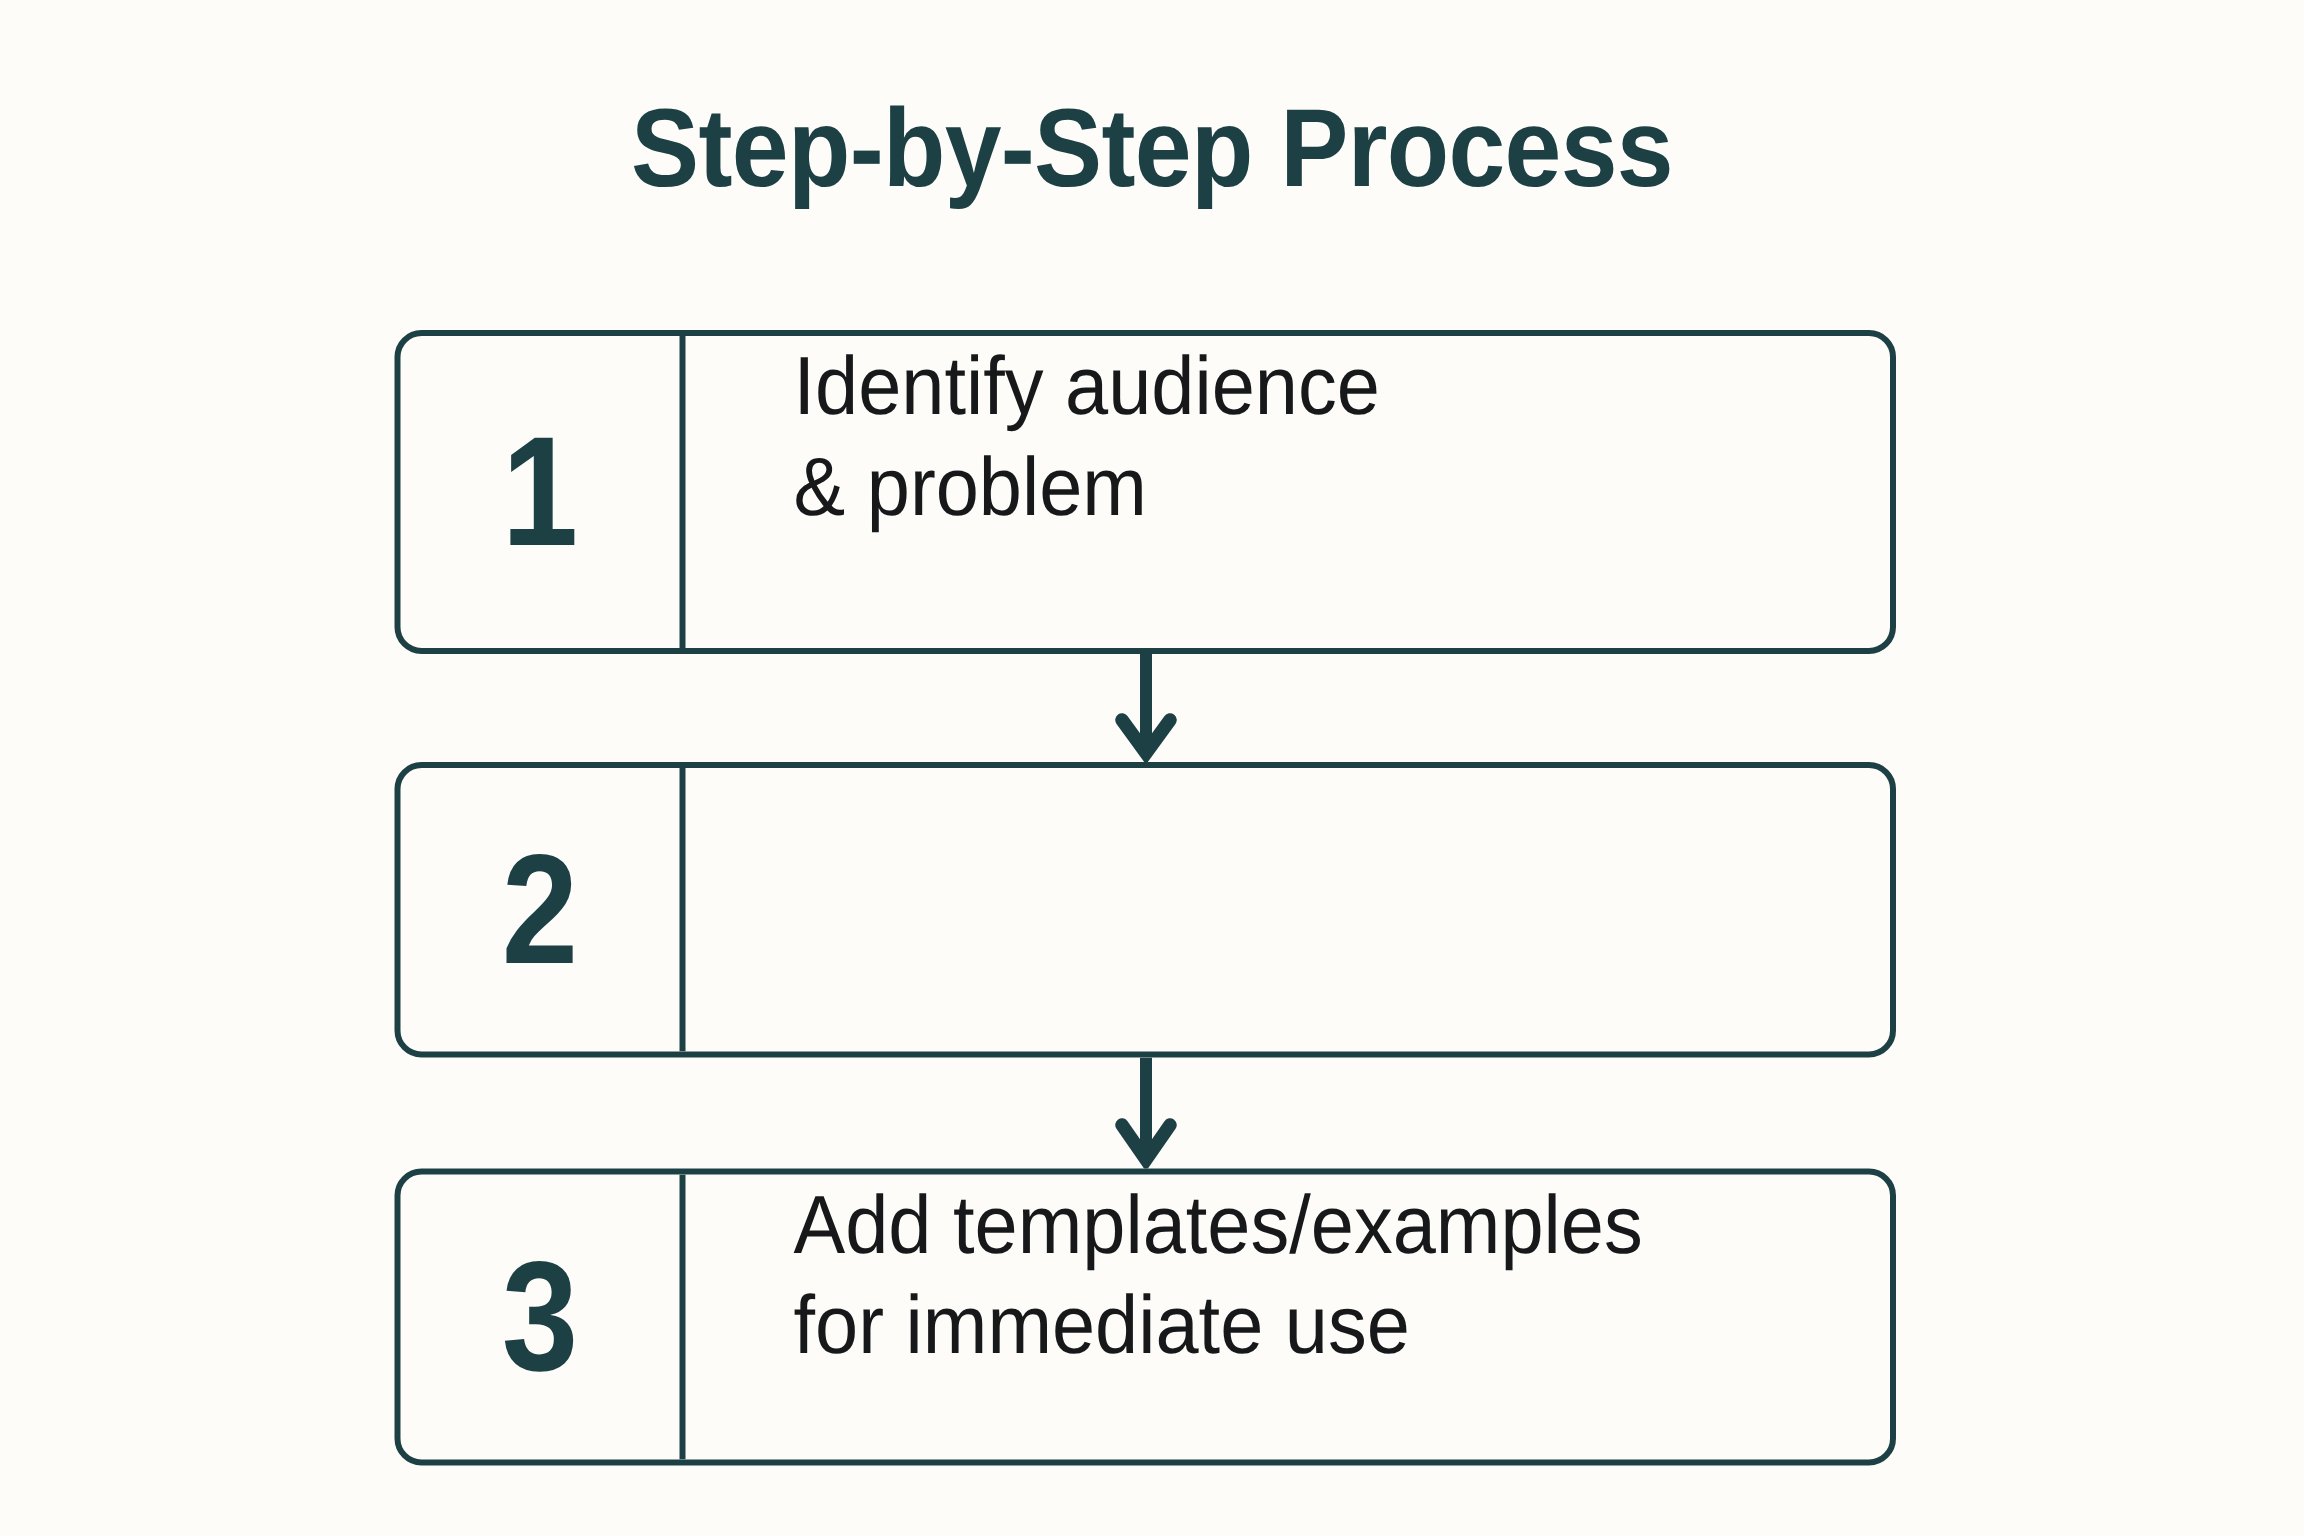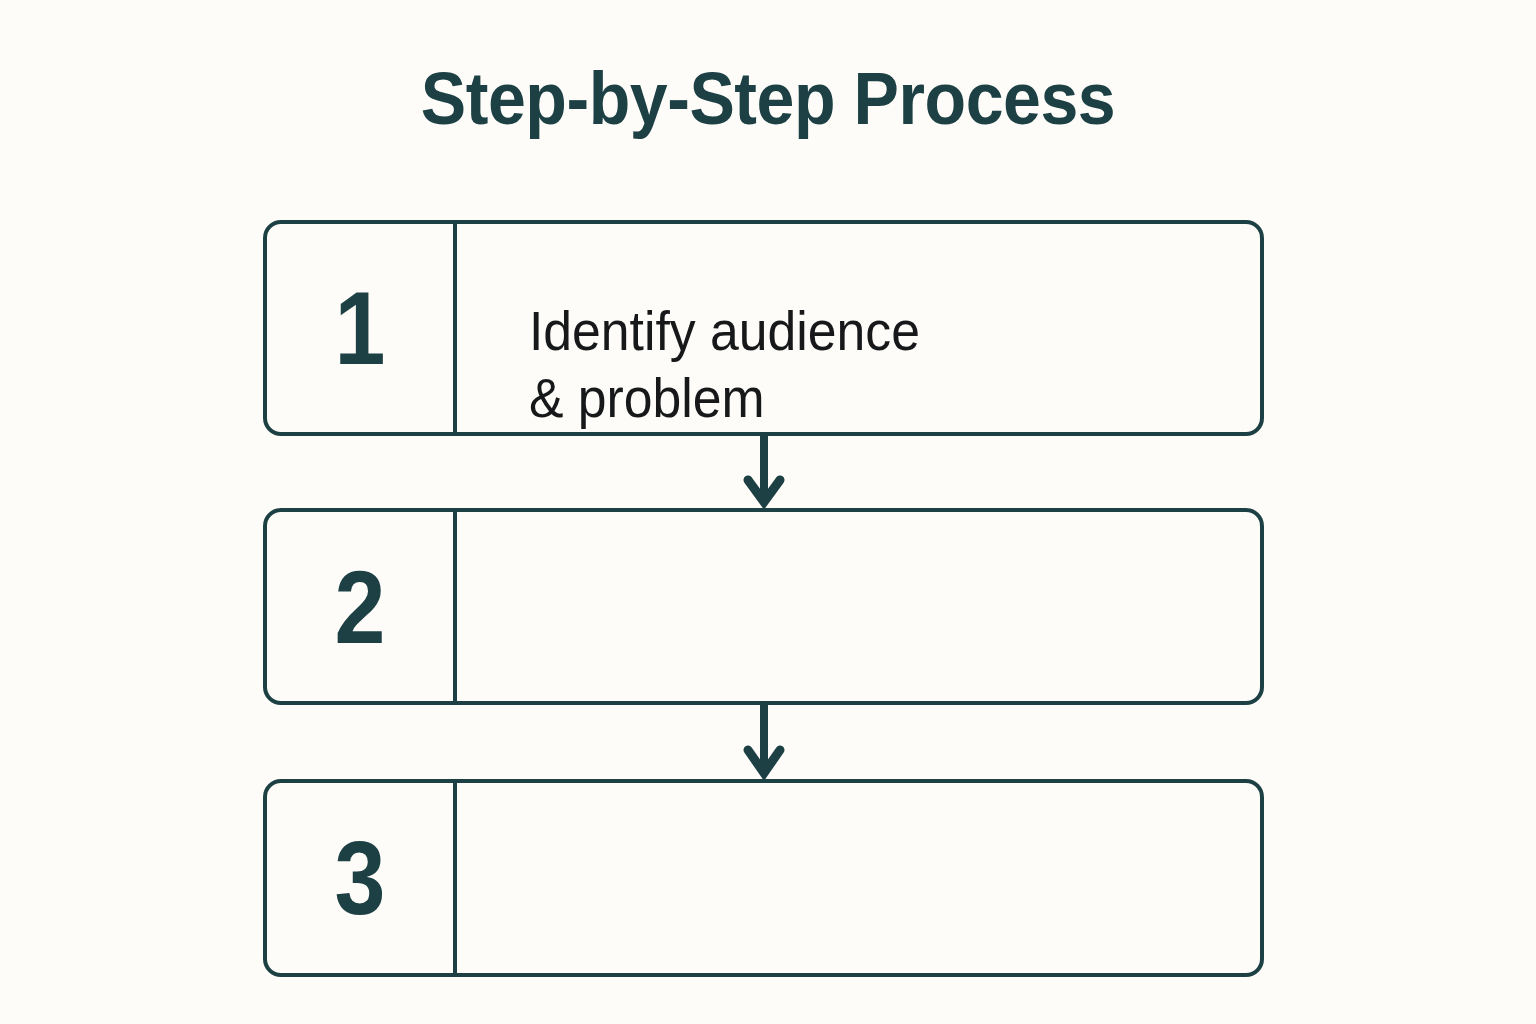--- a/index.html
+++ b/index.html
@@ -77,21 +77,21 @@
     font-weight: 700;
     color: #1D4045;
     line-height: 1;
     transform: scaleX(0.88);
     transform-origin: center;
   }
 
   .step-text-cell {
     flex: 1 1 auto;
     display: flex;
-    align-items: flex-end;
+    align-items: flex-start;
     padding-left: 72px;
     padding-right: 20px;
   }
 
   .step-text {
     font-size: 55px;
     font-weight: 500;
     color: #16181A;
     line-height: 1.22;
     transform: scaleX(0.94);
@@ -149,16 +149,20 @@
       <svg width="44" height="74" viewBox="0 0 44 74">
         <line x1="22" y1="0" x2="22" y2="66" stroke="#1D4045" stroke-width="8" stroke-linecap="butt"></line>
         <polyline points="6,45 22,68 38,45" fill="none" stroke="#1D4045" stroke-width="9" stroke-linecap="round" stroke-linejoin="miter"></polyline>
       </svg>
     </div>
 
     <div class="step-box step-3">
       <div class="step-number-cell">
         <span class="step-number">3</span>
       </div>
+      <div class="step-text-cell">
+        <span class="step-text">Add templates/examples
+for immediate use</span>
+      </div>
     </div>
 
   </div>
 </div>
 
 </body></html>

